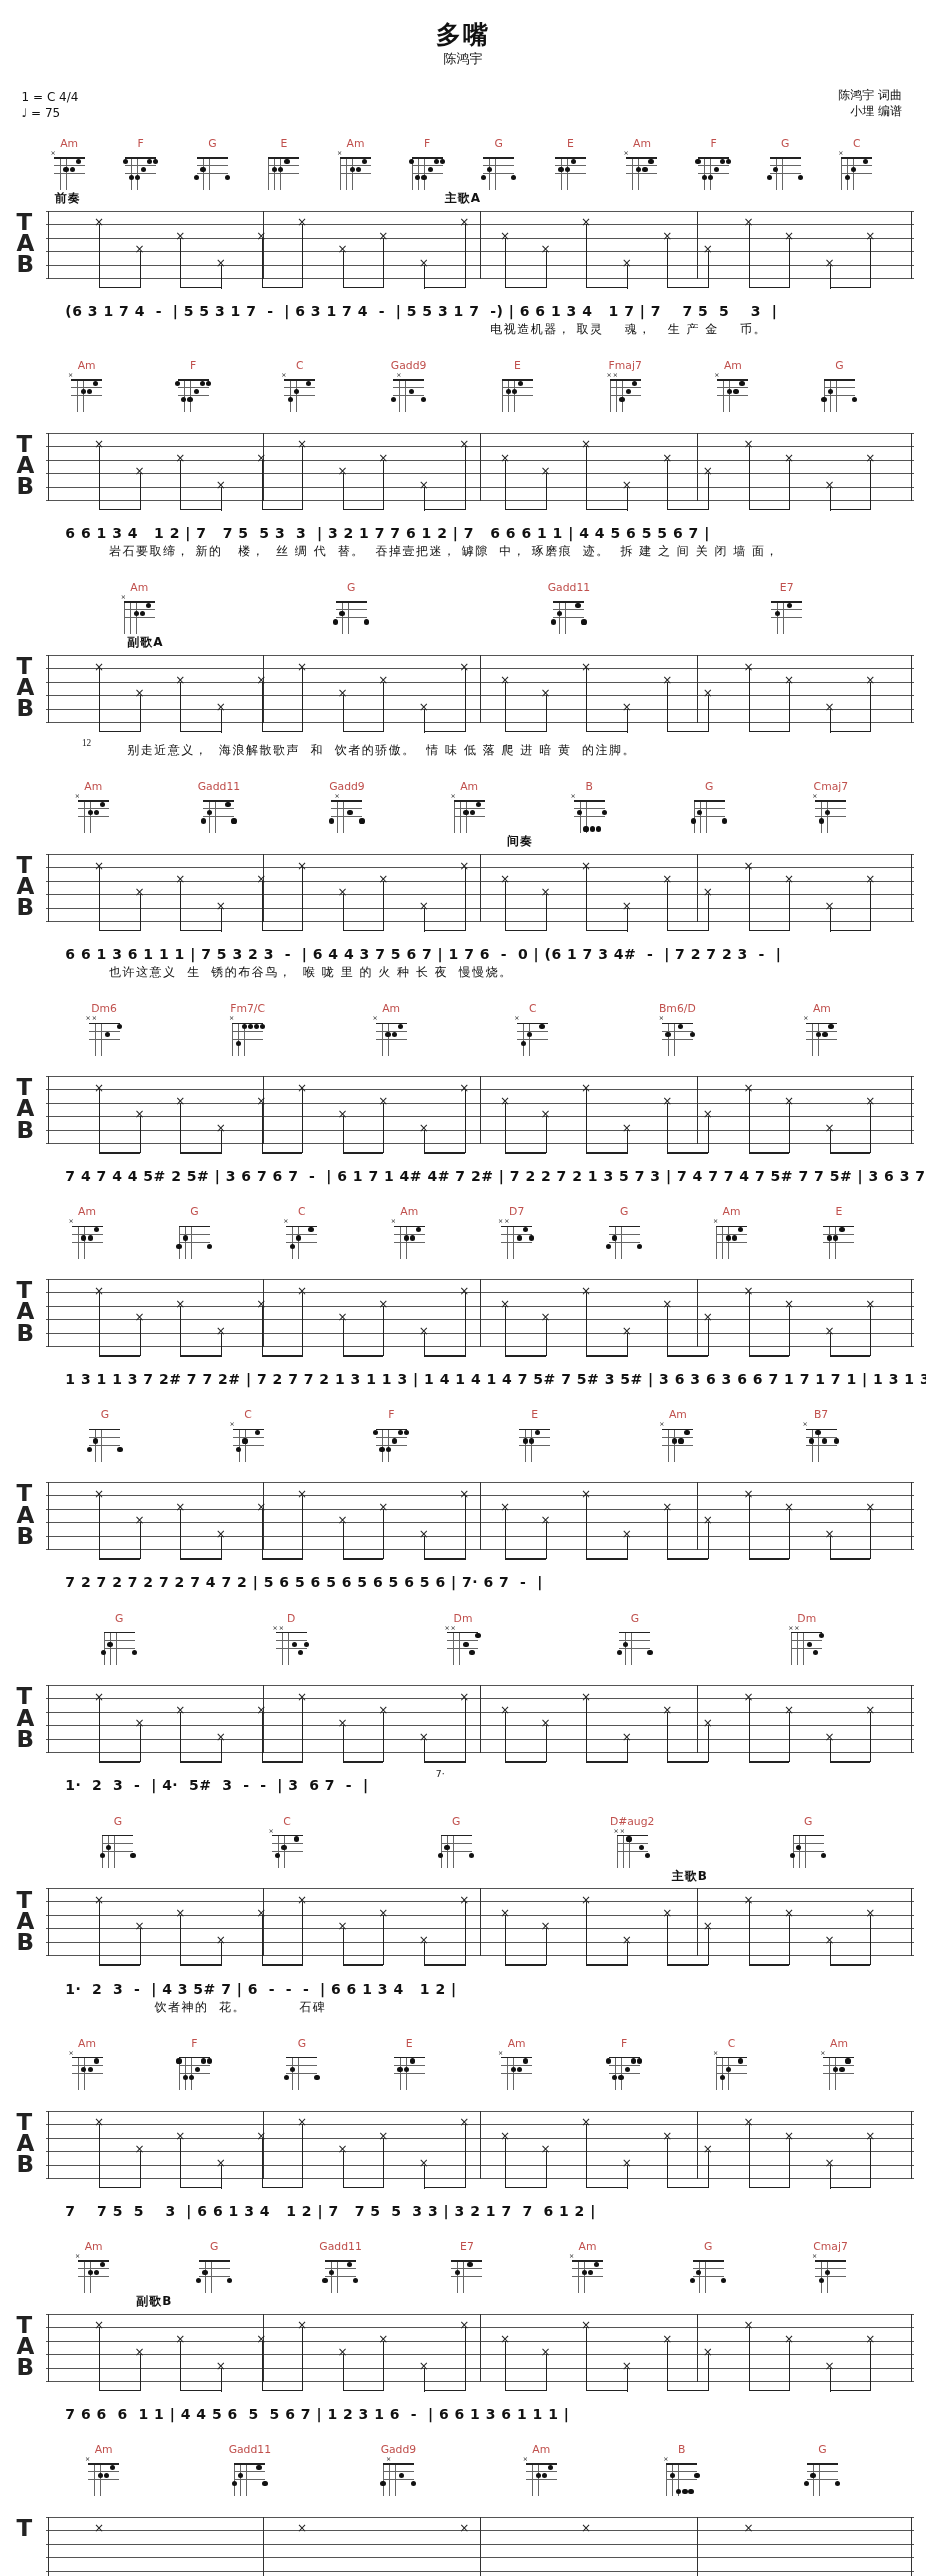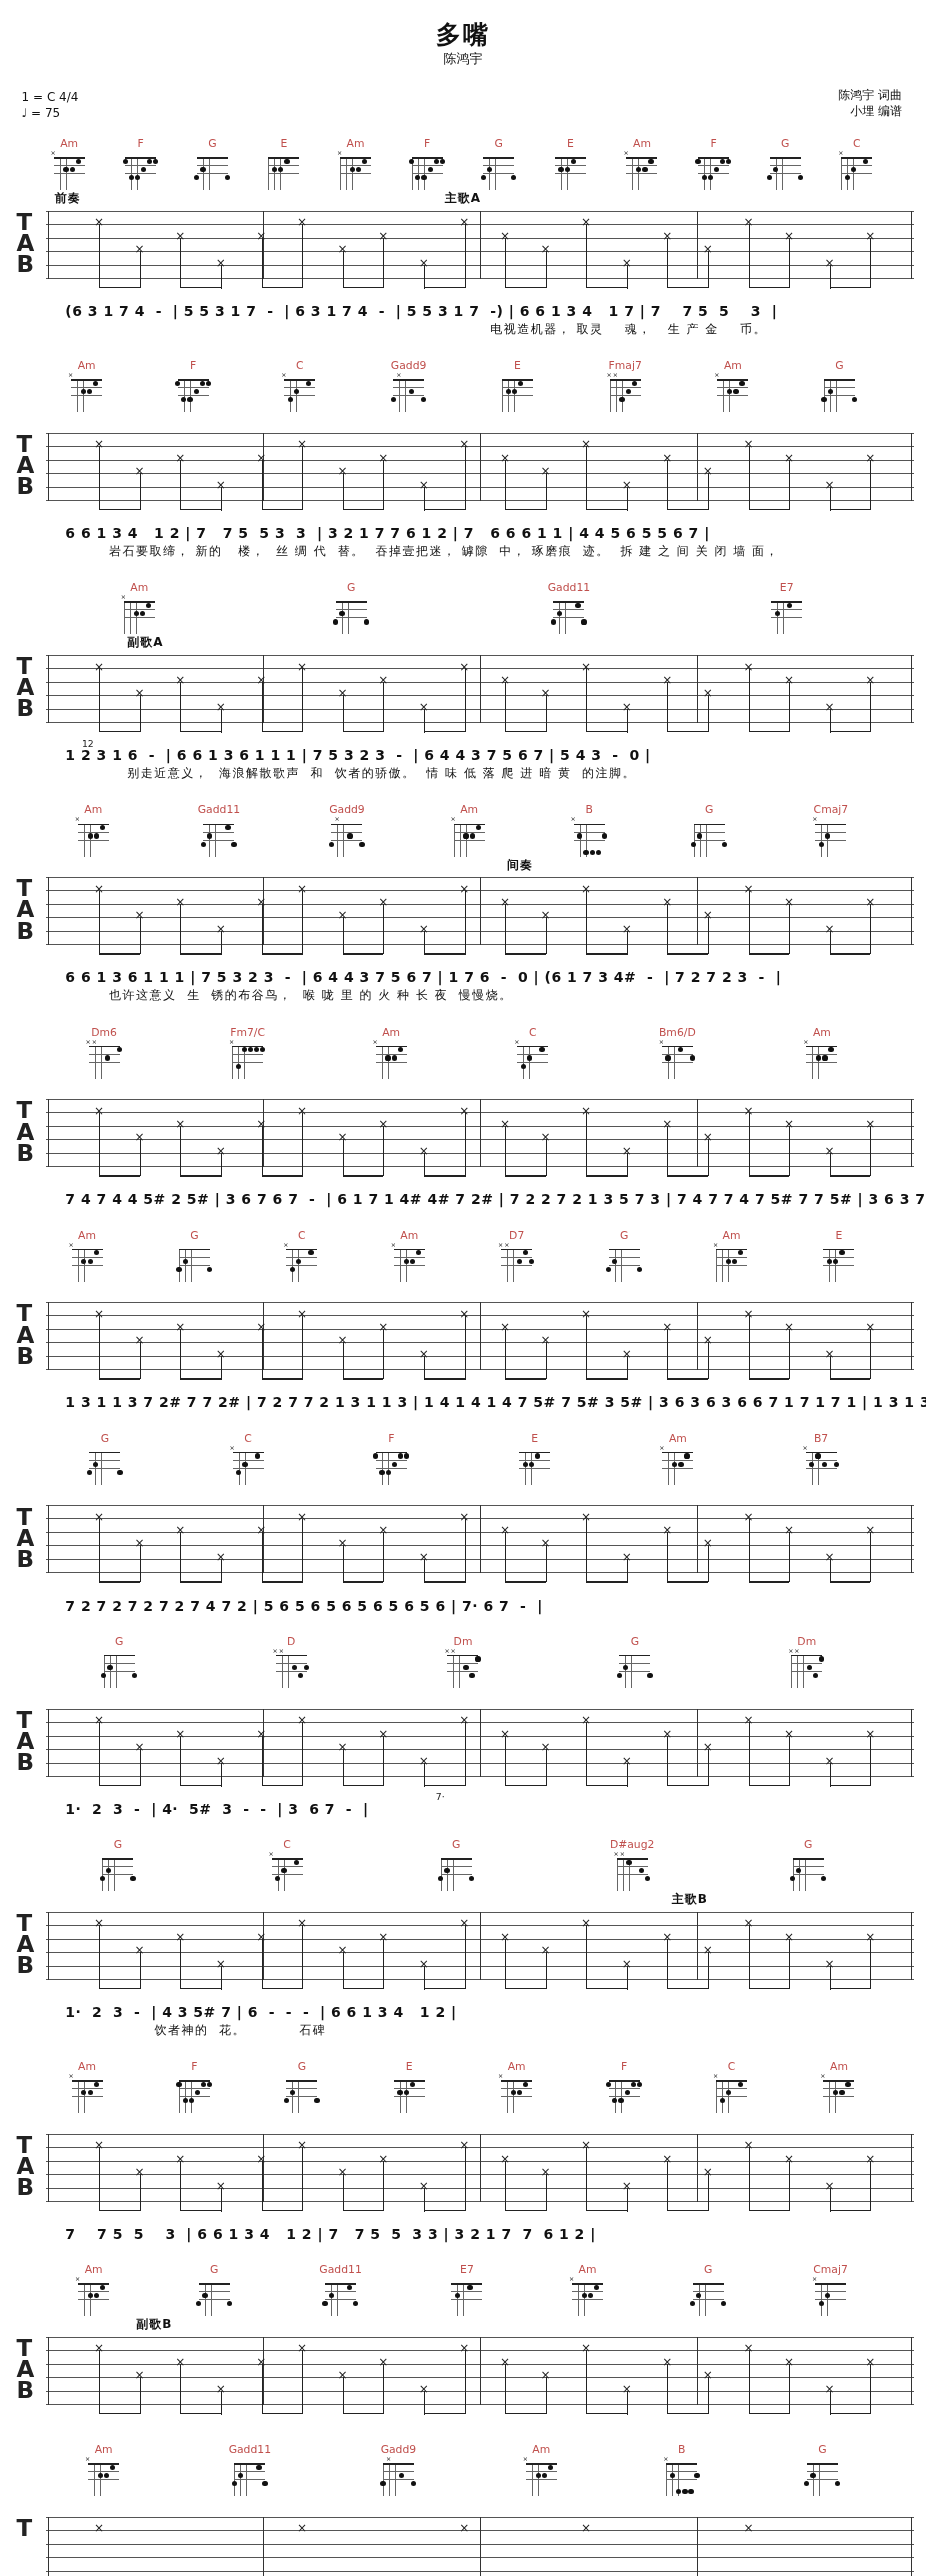--- a/index.html
+++ b/index.html
@@ -506,23 +506,22 @@
           <span class="sx" style="left: 85.06%; top: 18px;">×</span>
           <div class="stem" style="left: 85.66%; top: 27px; height: 50px;"></div>
           <span class="sx" style="left: 89.74%; top: 45px;">×</span>
           <div class="stem" style="left: 90.34%; top: 54px; height: 24px;"></div>
           <div class="beam" style="left: 90.34%; width: 4.68%;"></div>
           <span class="sx" style="left: 94.42%; top: 18px;">×</span>
           <div class="stem" style="left: 95.02%; top: 27px; height: 50px;"></div>
         </div>
       </div>
       <div class="annrow">
-        <div class="ann" style="left: 8%;">12</div>
-      </div>
-      <div class="notation">1 2 3 1 6  -  | 6 6 1 3 6 1 1 1 | 7 5 3 2 3  -  | 6 4 4 3 7 5 6 7 | 5 4 3  -  0 |</div>
+        <div class="ann" style="left: 8%; font-family: Liberation Serif, serif;">12</div>
+      </div>
       <div class="lyrics" style="margin-left: 13%;">别走近意义，  海浪解散歌声  和  饮者的骄傲。  情 味 低 落 爬 进 暗 黄  的注脚。</div>
     </div>
     <div class="system">
       <div class="chords">
         <div class="chord">
           <div class="clabel">Am</div>
           <div class="grid">
             <div class="nut"></div>
             <span class="mx" style="left: -3.1px;">×</span>
             <span class="dot" style="left: 9.8px; top: 9.8px;"></span>
@@ -1604,20 +1603,21 @@
           <span class="sx" style="left: 85.06%; top: 18px;">×</span>
           <div class="stem" style="left: 85.66%; top: 27px; height: 50px;"></div>
           <span class="sx" style="left: 89.74%; top: 45px;">×</span>
           <div class="stem" style="left: 90.34%; top: 54px; height: 24px;"></div>
           <div class="beam" style="left: 90.34%; width: 4.68%;"></div>
           <span class="sx" style="left: 94.42%; top: 18px;">×</span>
           <div class="stem" style="left: 95.02%; top: 27px; height: 50px;"></div>
         </div>
       </div>
       <div class="annrow"></div>
+      <div class="notation">7 6 6  6  1 1 | 4 4 5 6  5  5 6 7 | 1 2 3 1 6  -  | 6 6 1 3 6 1 1 1 |</div>
     </div>
     <div class="system">
       <div class="chords">
         <div class="chord">
           <div class="clabel">Am</div>
           <div class="grid">
             <div class="nut"></div>
             <span class="mx" style="left: -3.1px;">×</span>
             <span class="dot" style="left: 9.8px; top: 9.8px;"></span>
             <span class="dot" style="left: 16px; top: 9.8px;"></span>

